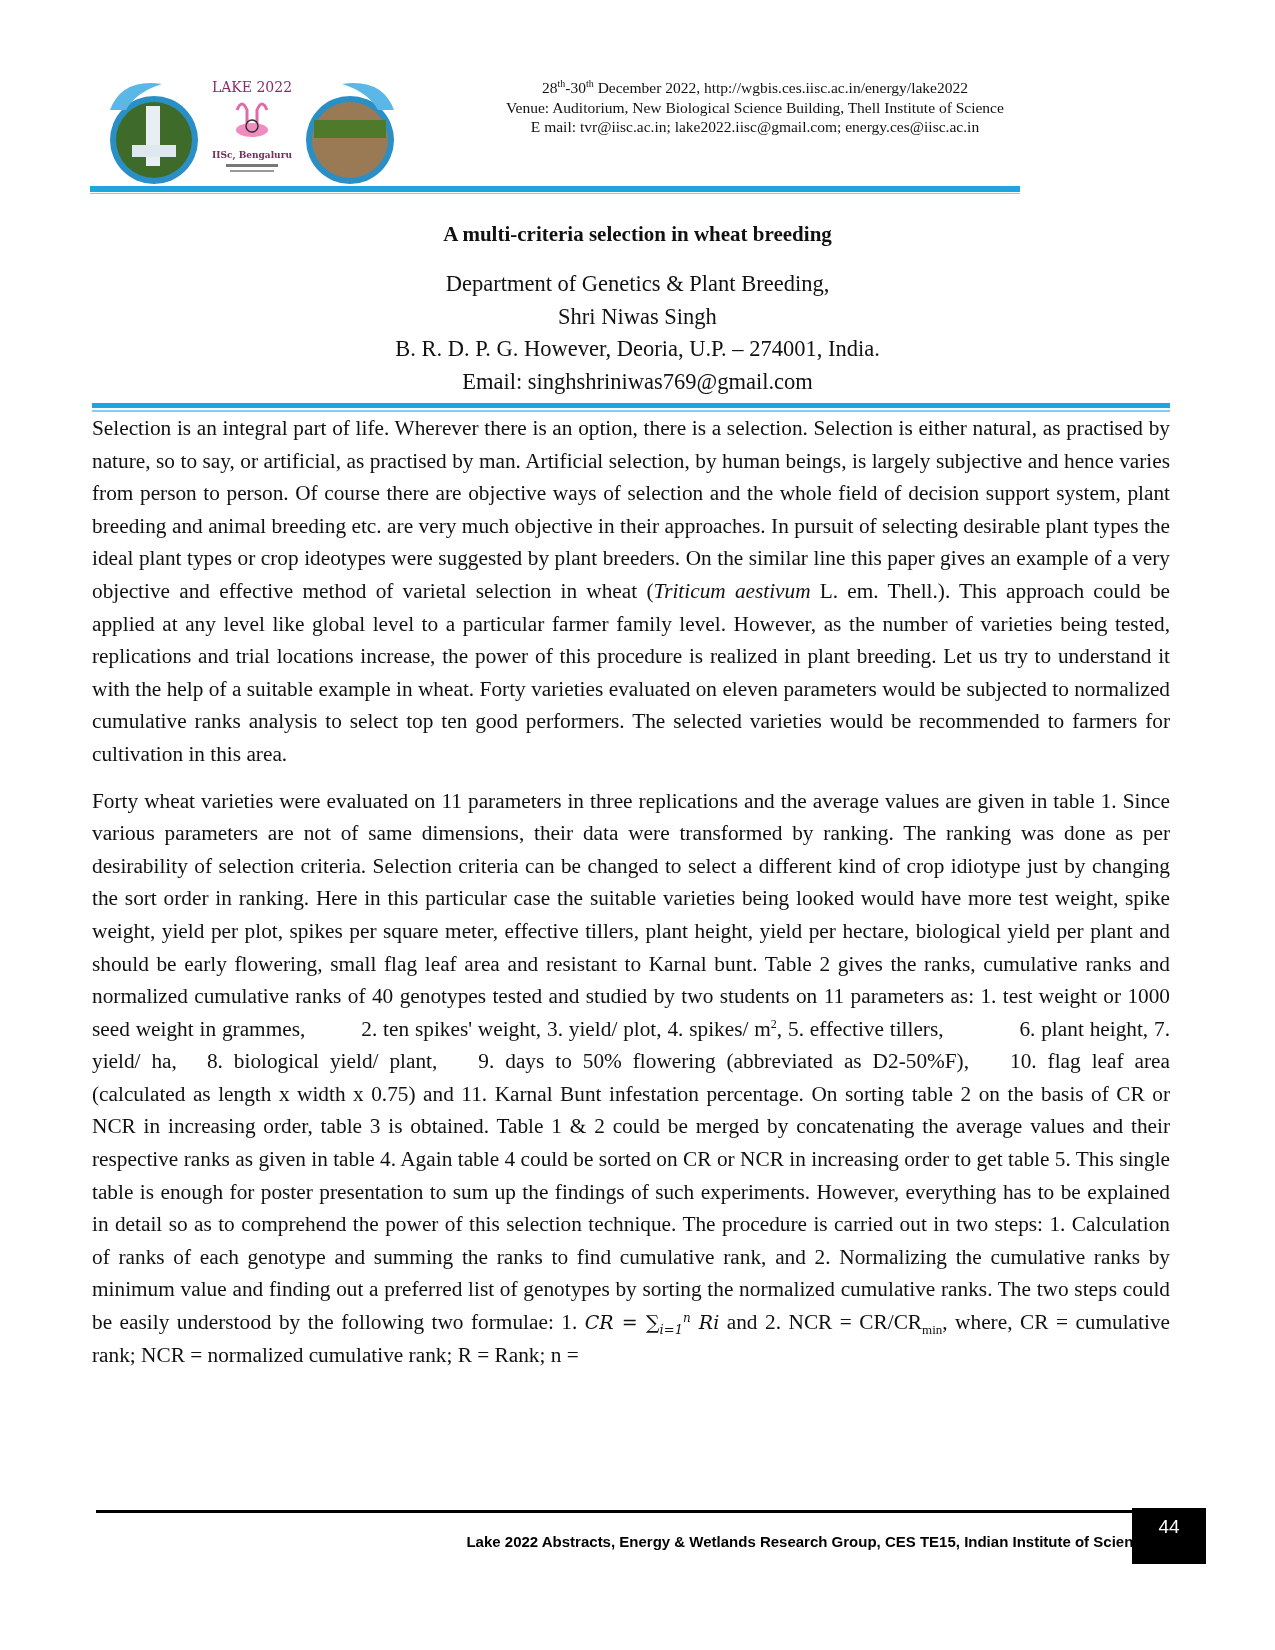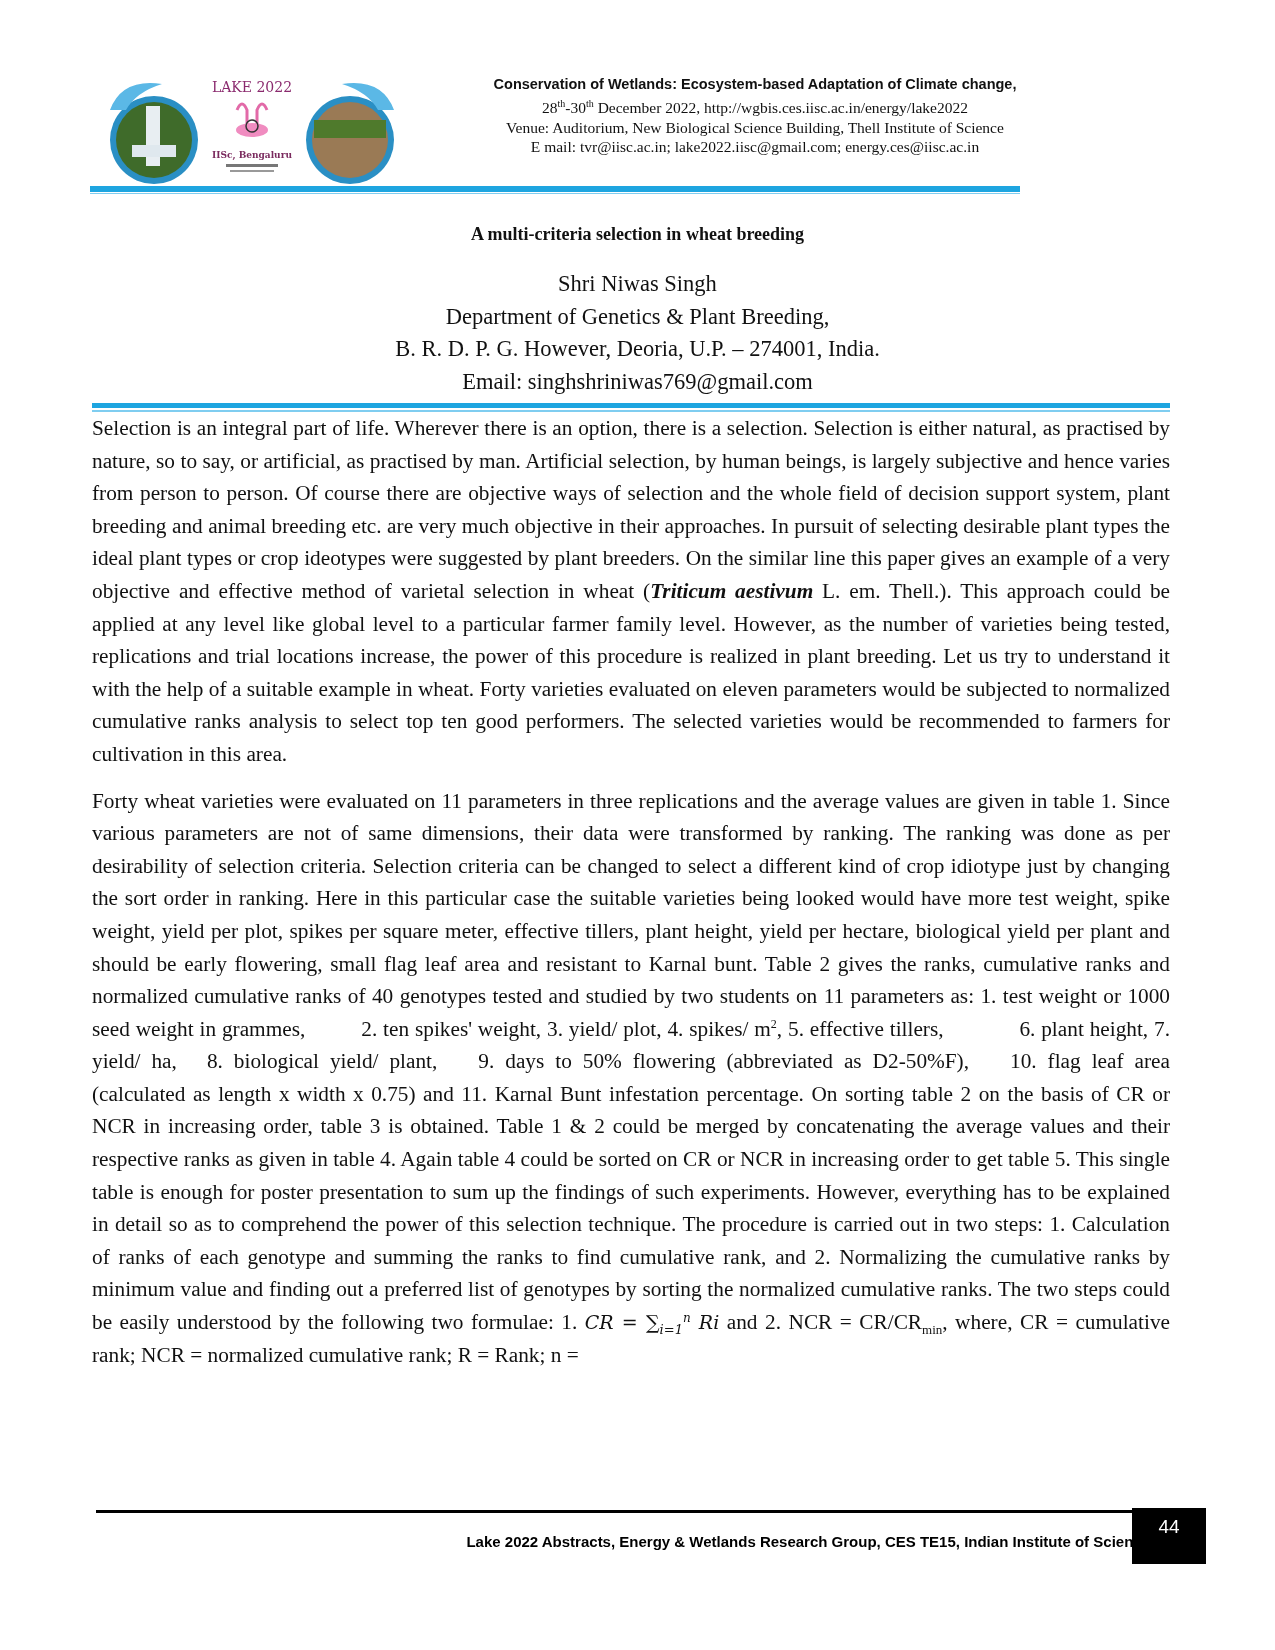--- a/index.html
+++ b/index.html
@@ -12,30 +12,30 @@
   .hdr-text { position: absolute; left: 300px; top: 8px; width: 730px; text-align: center; }
   .hdr-line1 { font-family: "Liberation Sans", sans-serif; font-weight: bold; font-size: 19px; line-height: 24px; }
   .hdr-line1 .lake { font-family: "DejaVu Serif", serif; font-style: italic; font-weight: normal; font-size: 20px; }
   .hdr-line1 sup, .hdr-line3 sup { font-size: 10px; }
   .hdr-line2 { font-family: "Liberation Sans", sans-serif; font-weight: bold; font-size: 14.5px; line-height: 20px; }
   .hdr-line3, .hdr-line4, .hdr-line5 { font-family: "Liberation Serif", serif; font-size: 15.5px; line-height: 19.5px; }
   .hdr-rule { position: absolute; left: 90px; top: 186px; width: 930px; height: 6px; background: #1ea5e0; }
   .hdr-rule2 { position: absolute; left: 90px; top: 193px; width: 930px; height: 1px; background: #7fcdf0; }
 
   
-  .title { position: absolute; left: 0; width: 1275px; top: 218px; text-align: center; font-weight: bold; font-size: 18px; line-height: 32px; }
+  .title { position: absolute; left: 0; width: 1275px; top: 218px; text-align: center; font-weight: bold; font-size: 21px; line-height: 32px; }
   .authors { position: absolute; left: 0; width: 1275px; top: 268px; text-align: center; font-size: 22.5px; line-height: 32.5px; }
   .title-rule { position: absolute; left: 92px; top: 403px; width: 1078px; height: 5px; background: #1ea5e0; }
   .title-rule2 { position: absolute; left: 92px; top: 410px; width: 1078px; height: 2px; background: #7fcdf0; }
 
   
   .body { position: absolute; left: 92px; top: 412px; width: 1078px; font-size: 21.3px; line-height: 32.6px; text-align: justify; }
   .body p { margin: 0; }
   .body p + p { margin-top: 14px; }
-  .body i { font-style: italic; font-weight: bold; }
+  .body i { font-style: italic; }
   .body sup { font-size: 12px; line-height: 0; }
   .body sub { font-size: 13px; line-height: 0; }
   .math { font-family: "DejaVu Serif", serif; font-style: italic; font-size: 19px; }
   .math .up { font-style: normal; }
   .indent { display: inline-block; width: 70px; }
   .gap { display: inline-block; width: 56px; }
   .gap2 { display: inline-block; width: 30px; }
 
   
   .footer-rule { position: absolute; left: 96px; top: 1510px; width: 1072px; height: 3px; background: #000; }
@@ -63,35 +63,34 @@
       <text x="150" y="22" text-anchor="middle" font-family="DejaVu Serif, serif" font-size="14" fill="#8a2a6e">LAKE 2022</text>
       <path d="M135 40 Q140 28 145 40 L145 60 Q150 66 155 60 L155 40 Q160 28 165 40" stroke="#e26aa8" stroke-width="3" fill="none"></path>
       <ellipse cx="150" cy="60" rx="16" ry="7" fill="#f08cc0"></ellipse>
       <circle cx="150" cy="56" r="6" fill="none" stroke="#333" stroke-width="1.5"></circle>
       <text x="150" y="88" text-anchor="middle" font-family="DejaVu Serif, serif" font-size="9" font-weight="bold" fill="#7a2a5e">IISc, Bengaluru</text>
       <rect x="124" y="94" width="52" height="3" fill="#777"></rect>
       <rect x="128" y="100" width="44" height="2" fill="#999"></rect>
     </svg>
   </div>
   <div class="hdr-text">
-    <div class="hdr-line2">Conservation of Wetlands: Ecosystem-based Adaptation of Climate change,</div>
     <div class="hdr-line3">
       <span>28</span><sup>th</sup><span>-30</span><sup>th</sup><span> December 2022, http://wgbis.ces.iisc.ac.in/energy/lake2022</span>
     </div>
     <div class="hdr-line4">Venue: Auditorium, New Biological Science Building, Thell Institute of Science</div>
     <div class="hdr-line5">E mail: tvr@iisc.ac.in; lake2022.iisc@gmail.com; energy.ces@iisc.ac.in</div>
   </div>
 </div>
 <div class="hdr-rule"></div>
 <div class="hdr-rule2"></div>
 
 <div class="title">A multi-criteria selection in wheat breeding</div>
 <div class="authors">
+  <div>Department of Genetics &amp; Plant Breeding,</div>
   <div>Shri Niwas Singh</div>
-  <div>Department of Genetics &amp; Plant Breeding,</div>
   <div>B. R. D. P. G. However, Deoria, U.P. – 274001, India.</div>
   <div>Email: singhshriniwas769@gmail.com</div>
 </div>
 <div class="title-rule"></div>
 <div class="title-rule2"></div>
 
 <div class="body">
   <p><span>Selection is an integral part of life. Wherever there is an option, there is a selection. Selection is either natural, as practised by nature, so to say, or artificial, as practised by man. Artificial selection, by human beings, is largely subjective and hence varies from person to person. Of course there are objective ways of selection and the whole field of decision support system, plant breeding and animal breeding etc. are very much objective in their approaches. In pursuit of selecting desirable plant types the ideal plant types or crop ideotypes were suggested by plant breeders. On the similar line this paper gives an example of a very objective and effective method of varietal selection in wheat (</span><i>Triticum aestivum</i><span> L. em. Thell.). This approach could be applied at any level like global level to a particular farmer family level. However, as the number of varieties being tested, replications and trial locations increase, the power of this procedure is realized in plant breeding. Let us try to understand it with the help of a suitable example in wheat. Forty varieties evaluated on eleven parameters would be subjected to normalized cumulative ranks analysis to select top ten good performers. The selected varieties would be recommended to farmers for cultivation in this area.</span></p>
   <p><span>Forty wheat varieties were evaluated on 11 parameters in three replications and the average values are given in table 1. Since various parameters are not of same dimensions, their data were transformed by ranking. The ranking was done as per desirability of selection criteria. Selection criteria can be changed to select a different kind of crop idiotype just by changing the sort order in ranking. Here in this particular case the suitable varieties being looked would have more test weight, spike weight, yield per plot, spikes per square meter, effective tillers, plant height, yield per hectare, biological yield per plant and should be early flowering, small flag leaf area and resistant to Karnal bunt. Table 2 gives the ranks, cumulative ranks and normalized cumulative ranks of 40 genotypes tested and studied by two students on 11 parameters as: 1. test weight or 1000 seed weight in grammes,</span><span class="gap"></span><span>2. ten spikes' weight,  3. yield/ plot,  4. spikes/ m</span><sup>2</sup><span>, 5. effective tillers,</span> <span class="indent"></span><span>6. plant height, 7. yield/ ha,</span><span class="gap2"></span><span>8. biological yield/ plant,</span><span class="gap2"></span> <span>9. days to 50% flowering (abbreviated as D2-50%F),</span><span class="gap2"></span> <span>10. flag leaf area (calculated as length x width x 0.75) and 11. Karnal Bunt infestation percentage. On sorting table 2 on the basis of CR or NCR in increasing order, table 3 is obtained. Table 1 &amp; 2 could be merged by concatenating the average values and their respective ranks as given in table 4. Again table 4 could be sorted on CR or NCR in increasing order to get table 5. This single table is enough for poster presentation to sum up the findings of such experiments. However, everything has to be explained in detail so as to comprehend the power of this selection technique. The procedure is carried out in two steps: 1. Calculation of ranks of each genotype and summing the ranks to find cumulative rank, and 2. Normalizing the cumulative ranks by minimum value and finding out a preferred list of genotypes by sorting the normalized cumulative ranks. The two steps could be easily understood by the following two formulae: 1. </span><span class="math"><span>CR</span><span class="up"> = </span><span class="up">∑</span><sub>i=1</sub><sup>n</sup><span> Ri</span></span> <span>and 2. NCR = CR/CR</span><sub>min</sub><span>, where, CR = cumulative rank; NCR = normalized cumulative rank; R = Rank; n =</span></p>
 </div>

